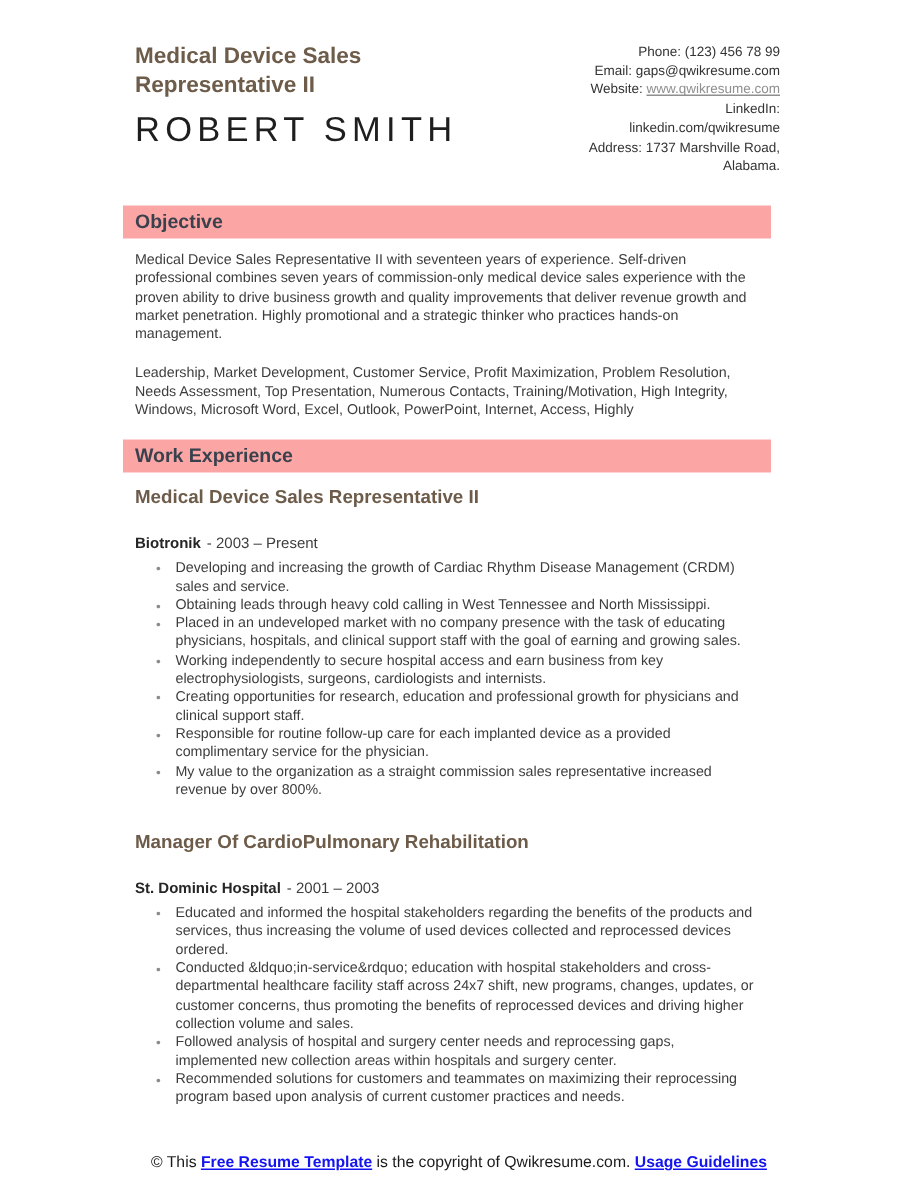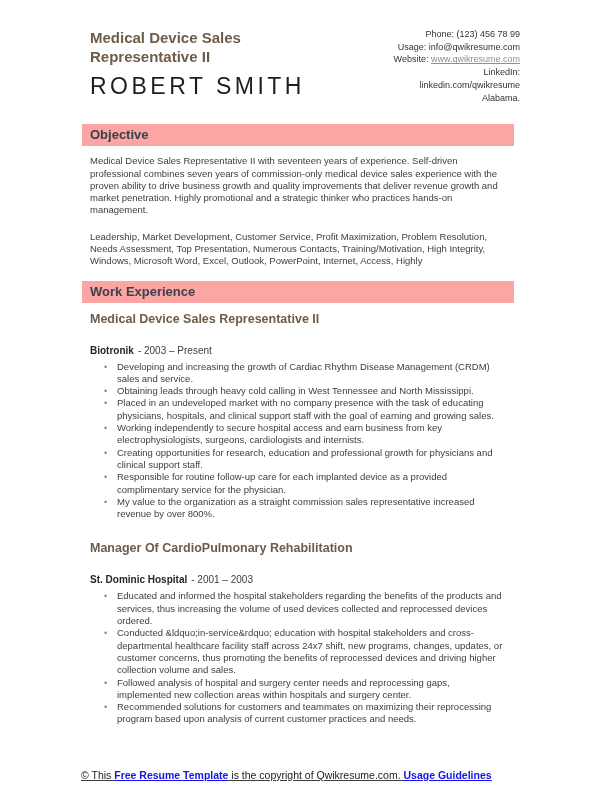--- a/index.html
+++ b/index.html
@@ -99,21 +99,21 @@
     left: 0;
     top: 0;
     color: #8a8a8a;
     font-size: 9px;
   }
   
   .footer {
     position: absolute;
     left: 0; right: 0;
     bottom: 10px;
-    text-decoration: underline;
+    text-align: center;
   }
   .footer-inner {
     max-width: 450px;
     margin: 0 auto;
     font-size: 10.5px;
     line-height: 14px;
     color: #1a1a1a;
   }
   .footer a {
     color: #1414f0;
@@ -128,24 +128,25 @@
 <div class="page">
 
   <div class="header">
     <div class="header-left">
       <div class="doc-title">Medical Device Sales Representative II</div>
       <div class="person-name">ROBERT SMITH</div>
     </div>
     <div class="header-spacer"></div>
     <div class="contact">
       <div>Phone: (123) 456 78 99</div>
-      <div>Usage: info@qwikresume.com</div>
+      <div>Email: gaps@qwikresume.com</div>
       <div><span>Website: </span><a class="site-link">www.qwikresume.com</a></div>
       <div>LinkedIn:</div>
       <div>linkedin.com/qwikresume</div>
+      <div>Address: 1737 Marshville Road,</div>
       <div>Alabama.</div>
     </div>
   </div>
 
   <div class="sections">
 
     <div class="section">
       <div class="section-heading">Objective</div>
       <p class="section-body">Medical Device Sales Representative II with seventeen years of experience. Self-driven professional combines seven years of commission-only medical device sales experience with the proven ability to drive business growth and quality improvements that deliver revenue growth and market penetration. Highly promotional and a strategic thinker who practices hands-on management.</p>
     </div>

